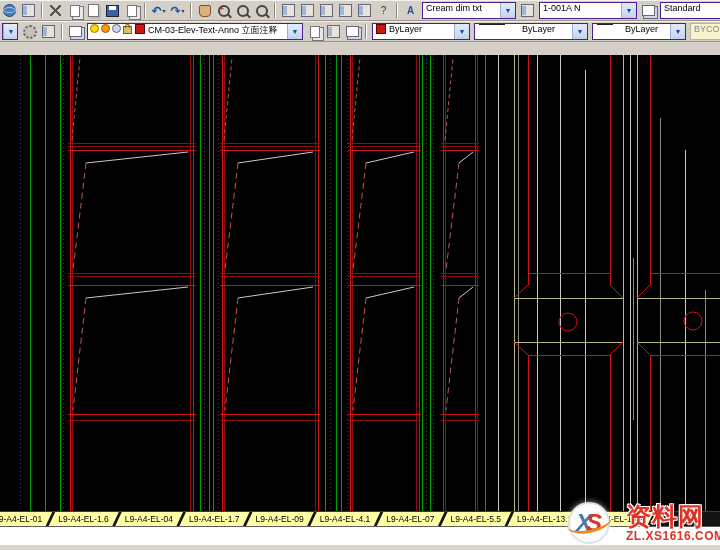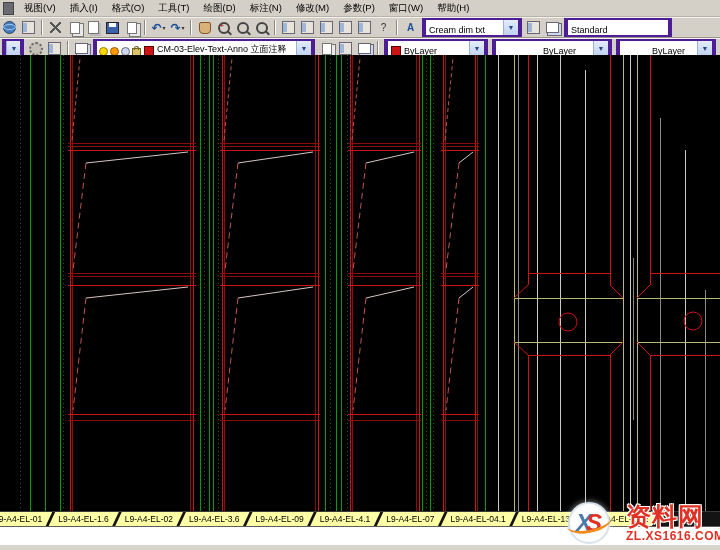--- a/index.html
+++ b/index.html
@@ -34,21 +34,21 @@
      border-radius:50%;top:4px;left:2px;}
   .ticon .pal{width:11px;height:11px;background:#e8e4da;border:1px solid #667;}
   .ticon .pal:before{content:"";position:absolute;left:3px;top:3px;width:4px;height:9px;background:#9fb6d9;}
   .ticon .gear{width:10px;height:10px;border-radius:50%;border:2px dotted #666;background:#c5c1b8;}
   .ticon .hand{width:10px;height:10px;background:#d8b27a;border:1px solid #86512a;border-radius:2px 2px 4px 4px;}
   .ticon .layers{width:11px;height:9px;background:#fff;border:1px solid #667;box-shadow:2px 2px 0 #cfd8ef,2px 2px 0 1px #667;}
   .ticon .arrow{font-size:12px;line-height:10px;color:#1d4f9c;font-weight:bold;}
   .ticon .ddown{font-size:6px;color:#333;margin-left:1px;}
 
   
-  .combo{height:15px;background:#fff;border:4px solid #4c1d95;display:flex;align-items:flex-end;
+  .combo{height:15px;background:#fff;border:1px solid #4c1d95;display:flex;align-items:flex-start;
     font-size:9px;color:#000;flex:none;overflow:hidden;white-space:nowrap;margin:0 2px;}
   .combo .ctext{padding:0 3px;overflow:hidden;text-overflow:clip;flex:1;}
   .combo .cbtn{width:14px;height:100%;flex:none;background:linear-gradient(#e3ecfb,#c0d2ee);
     border-left:1px solid #98b1d4;color:#29468a;font-size:7px;display:flex;align-items:center;justify-content:center;}
   .combo.disabled{background:#f7f5cf;color:#8a8a7a;border-color:#b9b79a;}
   .chip{width:8px;height:8px;background:#cc1414;border:1px solid #600;flex:none;margin-left:3px;}
   .ltline{width:26px;height:1px;background:#222;flex:none;margin-left:4px;}
   .mini{flex:none;margin-left:2px;}
   .mini.bulbm{width:7px;height:7px;border-radius:50%;background:#ffd800;border:1px solid #997d00;}
   .mini.sunm{width:7px;height:7px;border-radius:50%;background:#ff9900;border:1px solid #a05500;}
@@ -87,33 +87,20 @@
   .wm-title{font-size:25px;line-height:26px;font-weight:bold;color:#e03224;letter-spacing:1px;
     text-shadow:-1px -1px 0 #fff,1px -1px 0 #fff,-1px 1px 0 #fff,1px 1px 0 #fff;}
   .wm-url{font-size:12px;font-weight:bold;color:#e03224;letter-spacing:.5px;
     text-shadow:-1px -1px 0 #fff,1px -1px 0 #fff,-1px 1px 0 #fff,1px 1px 0 #fff;}
 </style>
 </head>
 <body>
 
 <div class="win">
 
-  <div class="menubar">
-    <div class="menu-badge"></div>
-    <div class="menu-item">视图(V)</div>
-    <div class="menu-item">插入(I)</div>
-    <div class="menu-item">格式(O)</div>
-    <div class="menu-item">工具(T)</div>
-    <div class="menu-item">绘图(D)</div>
-    <div class="menu-item">标注(N)</div>
-    <div class="menu-item">修改(M)</div>
-    <div class="menu-item">参数(P)</div>
-    <div class="menu-item">窗口(W)</div>
-    <div class="menu-item">帮助(H)</div>
-  </div>
 
   <div class="tb">
     <div class="ticon">
         <span class="globe"></span>
       </div>
     <div class="ticon">
         <span class="pal"></span>
       </div>
     <div class="sep"></div>
     <div class="ticon">
@@ -176,20 +163,24 @@
     <div class="ticon">
         <b style="color:#1d4f9c">A</b>
       </div>
     <div class="combo" style="width:92px">
       <span class="ctext">Cream dim txt</span>
       <span class="cbtn">▼</span>
     </div>
     <div class="ticon">
         <span class="pal"></span>
       </div>
+    <div class="combo" style="width:96px">
+      <span class="ctext">1-001A N</span>
+      <span class="cbtn">▼</span>
+    </div>
     <div class="ticon">
         <span class="layers"></span>
       </div>
     <div class="combo" style="width:100px">
       <span class="ctext">Standard</span>
 
     </div>
 
   </div>
 
@@ -372,26 +363,26 @@
         <line x1="637" y1="342" x2="650" y2="355" stroke="#cc1414" stroke-width="1"></line>
         <circle cx="568" cy="322" r="9" fill="none" stroke="#cc1414"></circle>
         <circle cx="693" cy="321" r="9" fill="none" stroke="#cc1414"></circle>
       </svg>
   </div>
 
   <div class="tabbar">
     <div class="tabstrip">
       <span class="tab">L9-A4-EL-01</span>
       <span class="tab">L9-A4-EL-1.6</span>
-      <span class="tab">L9-A4-EL-02</span>
-      <span class="tab">L9-A4-EL-3.6</span>
+      <span class="tab">L9-A4-EL-04</span>
+      <span class="tab">L9-A4-EL-1.7</span>
       <span class="tab">L9-A4-EL-09</span>
       <span class="tab">L9-A4-EL-4.1</span>
       <span class="tab">L9-A4-EL-07</span>
-      <span class="tab">L9-A4-EL-04.1</span>
+      <span class="tab">L9-A4-EL-5.5</span>
       <span class="tab">L9-A4-EL-13.1</span>
       <span class="tab">L9-A4-EL-13.2</span>
     </div>
   </div>
 
   <div class="cmdline"></div>
   <div class="statusstrip"></div>
 
   <div class="watermark">
     <div class="wm-logo">

